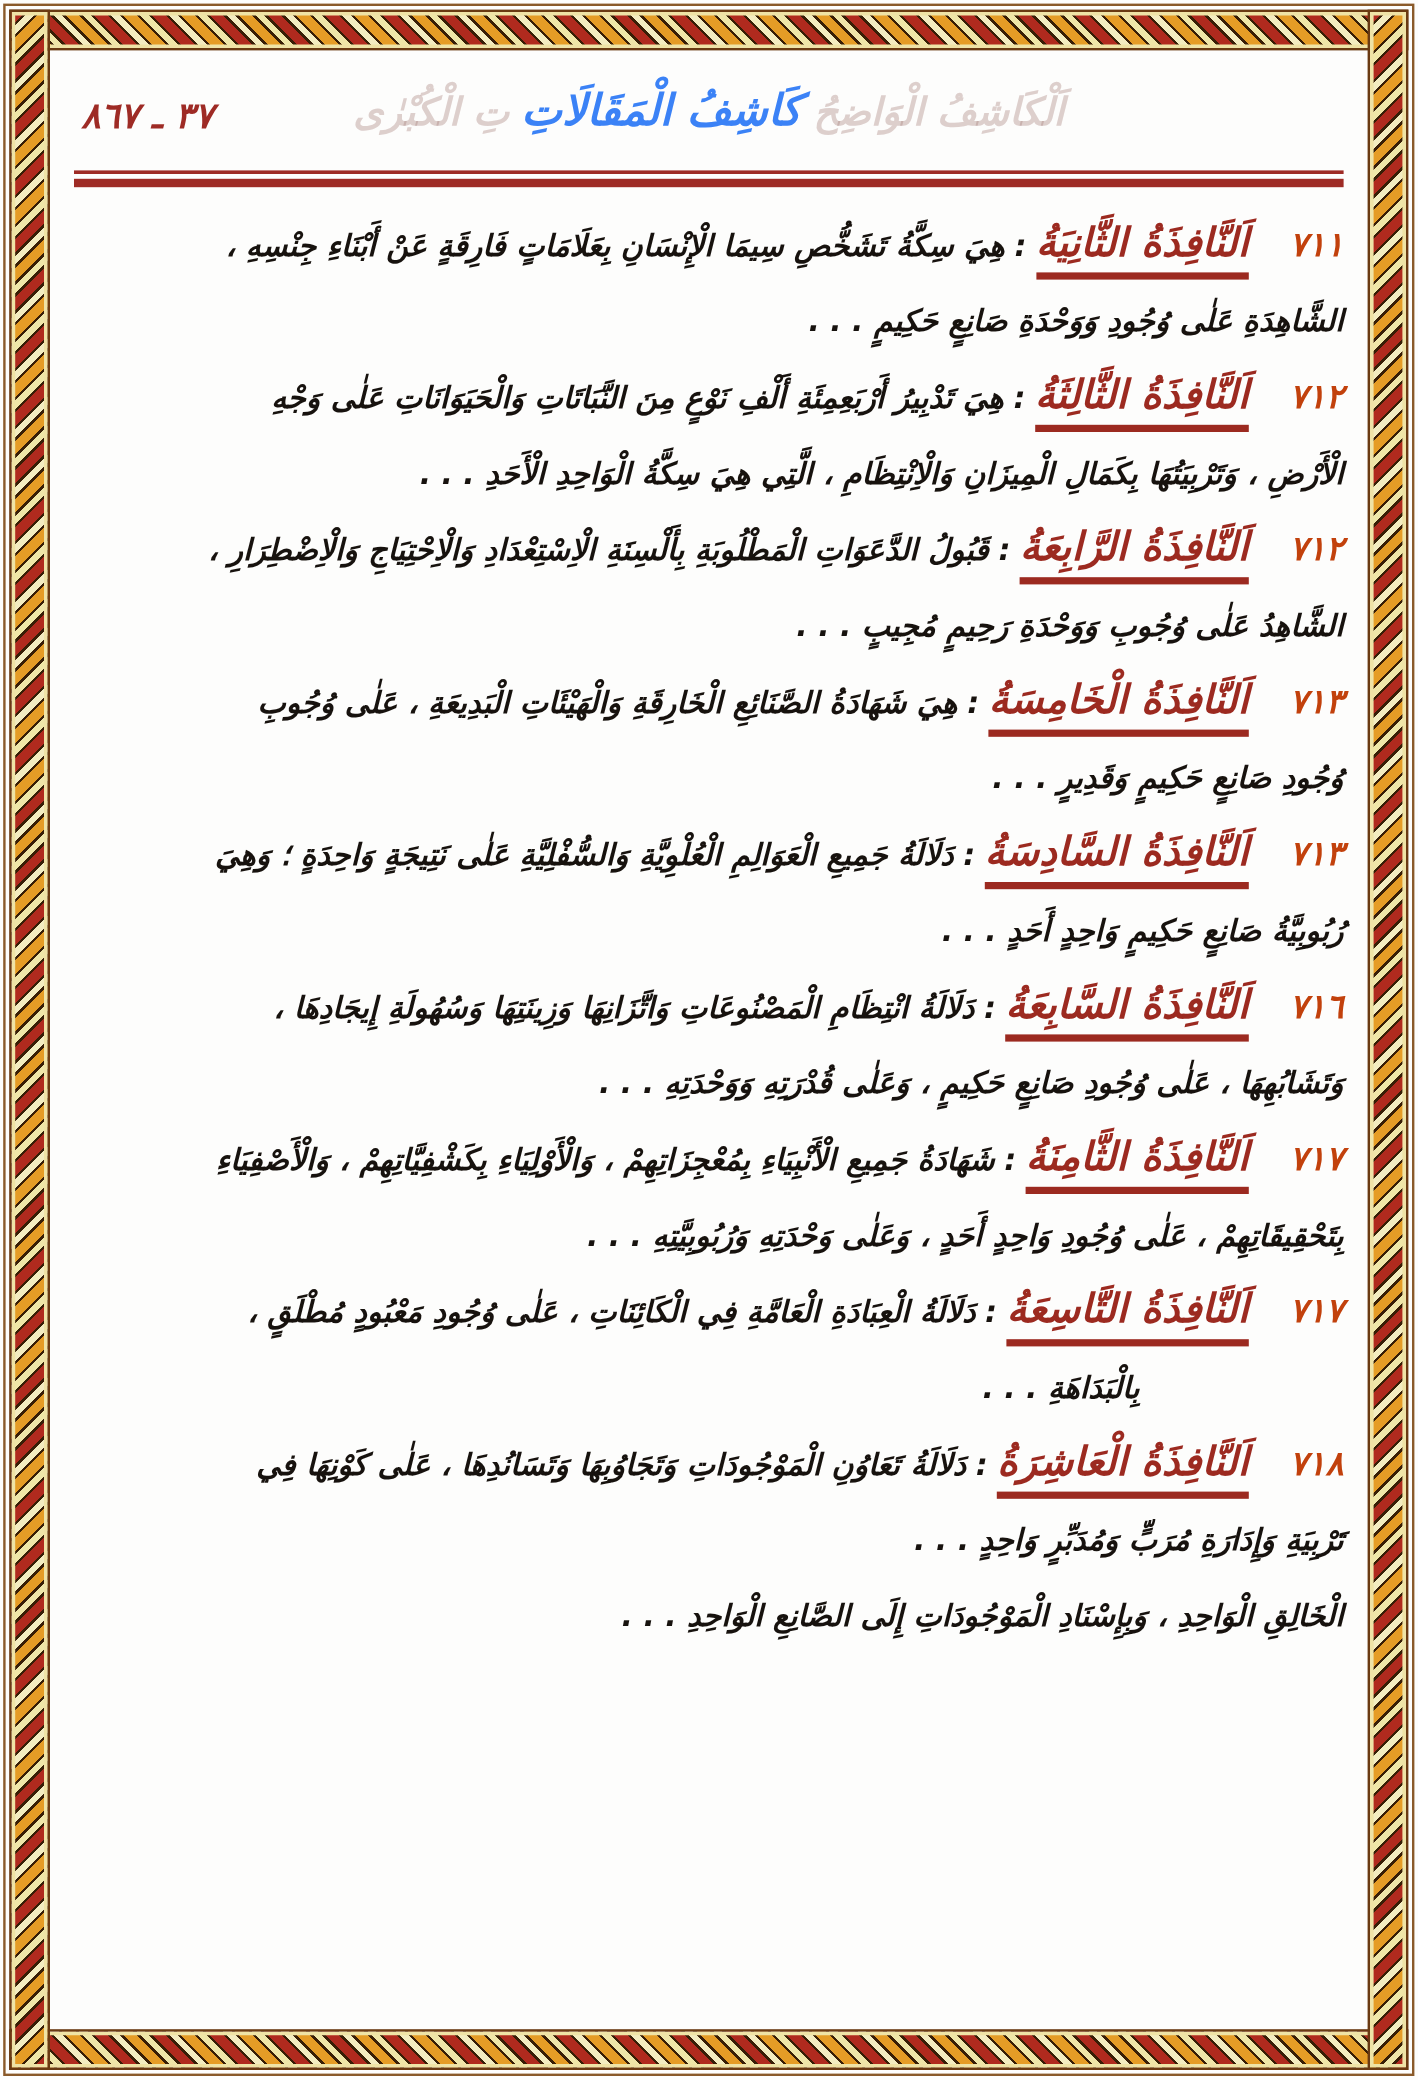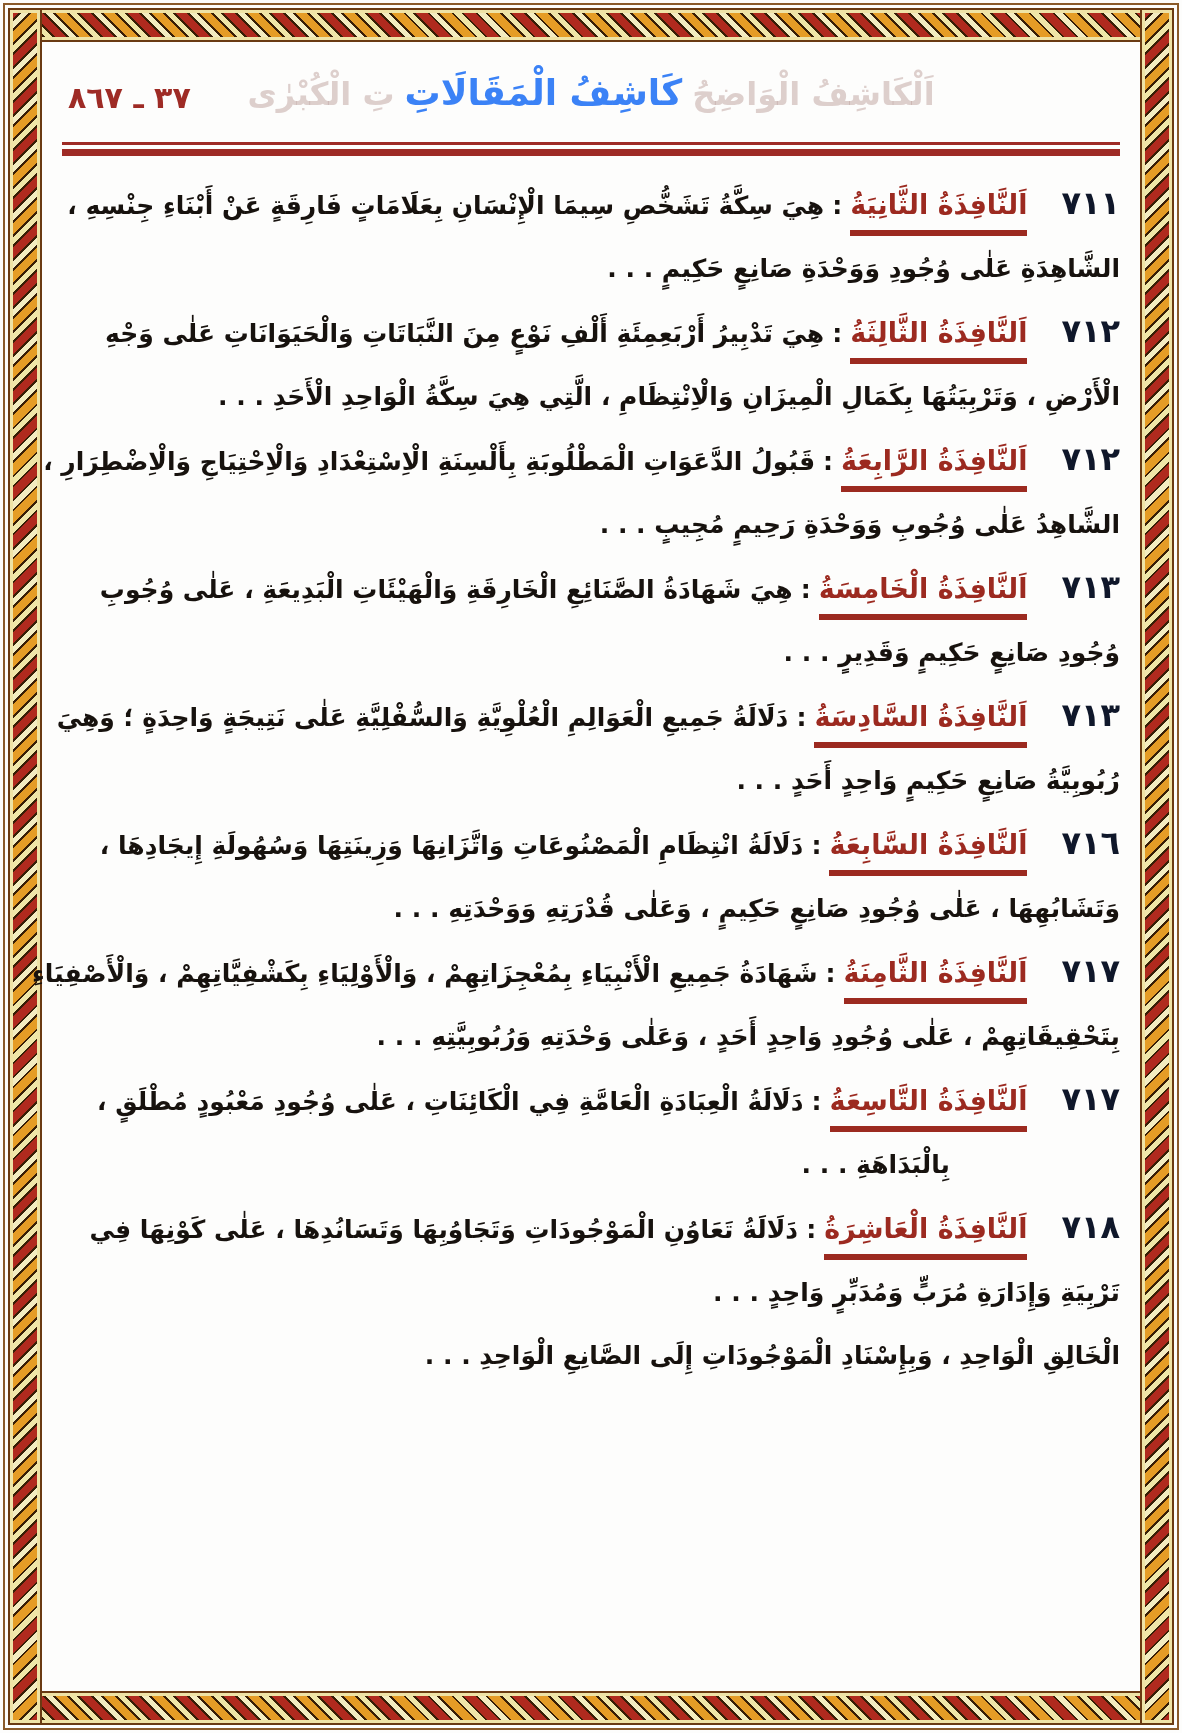--- a/index.html
+++ b/index.html
@@ -21,21 +21,21 @@
   .strip.left,.strip.right{top:8px;bottom:8px;width:30px;
     background:repeating-linear-gradient(135deg,
       #b02a1e 0 8px,#381e06 8px 10px,#f3ecc0 10px 15px,#381e06 15px 17px,
       #e59c26 17px 25px,#381e06 25px 27px,#efe6a8 27px 32px,#381e06 32px 34px);}
   .strip.left{left:8px;}
   .strip.right{right:8px;}
 
   
   .content{
     position:absolute;left:62px;right:62px;top:66px;bottom:52px;
-    direction:rtl;color:#17120e;
+    direction:rtl;color:#17120e;font-style:italic;
   }
   .header{position:relative;height:72px;}
   .pagenum{
     position:absolute;left:6px;top:14px;
     color:#9e2b25;font-weight:bold;font-size:30px;letter-spacing:2px;
     direction:rtl;
   }
   .titlerow{
     position:absolute;left:0;right:0;top:6px;
     display:flex;justify-content:center;align-items:baseline;gap:10px;
@@ -51,25 +51,25 @@
   .rule-thick{height:7px;background:#9e2b25;}
 
   .bodytext{margin-top:16px;font-weight:bold;font-size:25px;}
   .line{line-height:63px;white-space:nowrap;}
   .l1{text-align:right;}
   .cont{text-align:right;}
   .cont.offleft{position:relative;right:170px;}
   .opener{text-align:right;padding-left:0;padding-right:190px;line-height:60px;}
 
   .num{
-    color:#0f172a;font-size:32px;font-weight:bold;
+    color:#c2410c;font-size:28px;font-weight:bold;
     letter-spacing:5px;margin-left:34px;
   }
   .etitle{
-    color:#9c2a20;font-weight:bold;font-size:27px;
+    color:#9c2a20;font-weight:bold;font-size:33px;
     display:inline-block;border-bottom:6px solid #9c2a20;padding-bottom:5px;line-height:40px;
   }
   .colon{color:#17120e;padding:0 8px;font-weight:bold;}
 </style>
 </head>
 <body>
 
 <div class="outer-line"></div>
 <div class="strip top"></div>
 <div class="strip bottom"></div>

